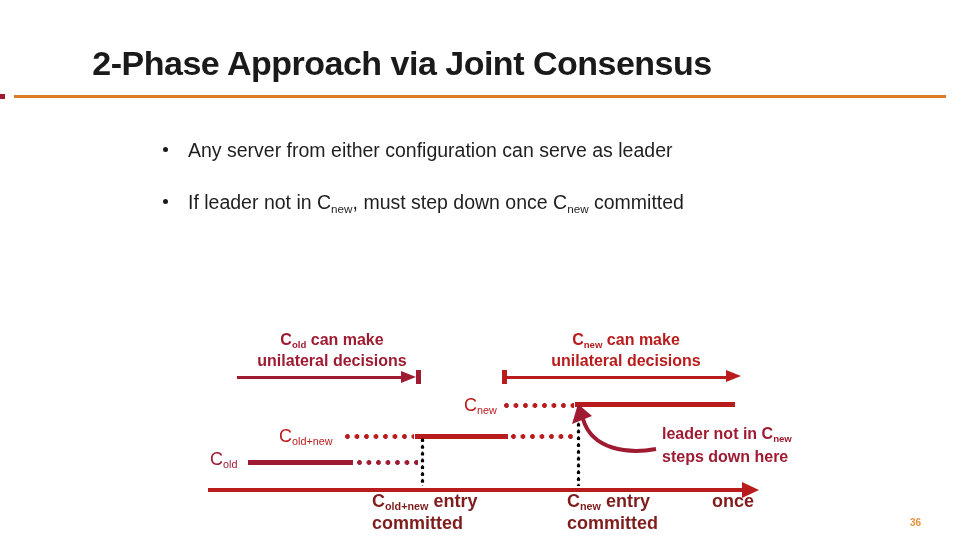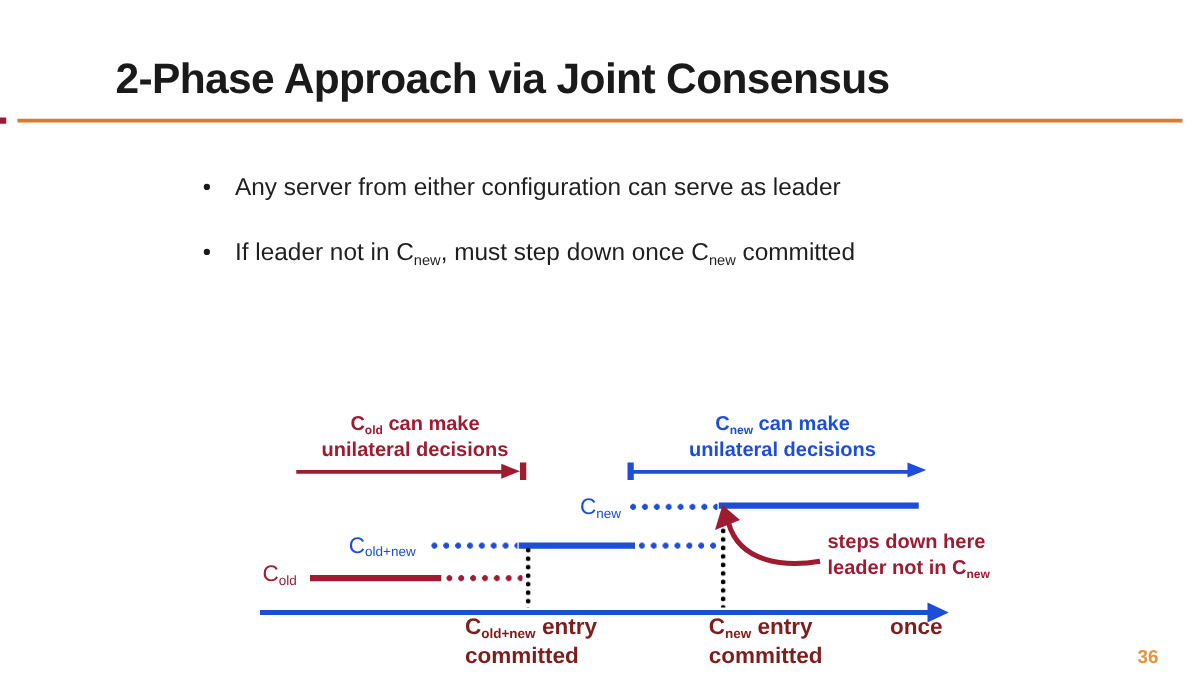--- a/index.html
+++ b/index.html
@@ -16,33 +16,33 @@
   .rule-square{left:0;top:94px;width:5px;height:5px;background:var(--maroon);}
   .rule-line{left:14px;top:95px;width:932px;height:3px;background:var(--orange);}
   
   .bullet{left:163px;display:flex;align-items:flex-start;}
   .bullet-dot{width:5px;height:5px;border-radius:50%;background:#1a1a1a;margin:8px 20px 0 0;flex:none;}
   .bullet-text{font-size:19.5px;color:#1f1f1f;white-space:nowrap;text-align:right;}
   .sub{font-size:0.6em;position:relative;top:0.3em;}
   
   .callout{width:200px;text-align:center;font-size:16px;font-weight:bold;line-height:19px;white-space:nowrap;}
   .maroon{color:var(--maroon);}
-  .black{color:#1d4ed8;}
+  .black{color:#b91c1c;}
   .rowlabel{font-size:18px;white-space:nowrap;}
   .note{font-size:16px;font-weight:bold;line-height:21px;color:var(--maroon);white-space:nowrap;}
   .ticklabel{font-size:18px;font-weight:bold;line-height:19.5px;color:#7f1d1d;white-space:nowrap;}
   
   .hline{height:5px;background:currentColor;}
   .thinline{height:3.5px;background:currentColor;}
   .endbar{width:4.5px;height:14px;background:currentColor;}
   .hdots{height:5px;background-image:radial-gradient(circle at 2.5px 50%, currentColor 2.15px, transparent 2.6px);background-size:9.5px 5px;background-repeat:repeat-x;}
   .vdots{width:5px;background-image:radial-gradient(circle at 50% 2.2px, #000 1.7px, transparent 2.1px);background-size:5px 6.8px;background-repeat:repeat-y;}
   .tri-right{width:0;height:0;border-top:6.5px solid transparent;border-bottom:6.5px solid transparent;border-left:15px solid;}
   .tri-right-big{width:0;height:0;border-top:8px solid transparent;border-bottom:8px solid transparent;border-left:17px solid;}
-  .pagenum{font-size:15px;font-weight:bold;color:var(--pageorange);}
+  .pagenum{font-size:10px;font-weight:bold;color:var(--pageorange);}
 </style>
 </head>
 <body>
 
 <div class="slide">
 
   <div class="abs title">2-Phase Approach via Joint Consensus</div>
   <div class="abs rule-square"></div>
   <div class="abs rule-line"></div>
 
@@ -86,22 +86,22 @@
 
   <div class="abs vdots" style="left:419.5px;top:438px;height:48px;"></div>
   <div class="abs vdots" style="left:575.5px;top:409px;height:77px;"></div>
 
   <svg class="abs" style="left:570px;top:402px;" width="95" height="54" viewBox="0 0 95 54">
     <path d="M 86,47 C 58,52 22,48 13,17" fill="none" stroke="#9e1b32" stroke-width="4"></path>
     <polygon points="8,2 2,22 22,14" fill="#9e1b32"></polygon>
   </svg>
 
   <div class="abs note" style="left:662px;top:423px;">
+    <div><span>leader not in C</span><span class="sub">new</span></div>
     <div><span>steps down here</span></div>
-    <div><span>leader not in C</span><span class="sub">new</span></div>
   </div>
 
   <div class="abs thinline black" style="left:208px;top:488px;width:538px;"></div>
   <div class="abs tri-right-big black" style="left:742px;top:481.7px;"></div>
 
   <div class="abs ticklabel" style="left:372px;top:492px;">
     <div><span>C</span><span class="sub">old+new</span><span> entry</span></div>
     <div><span>committed</span></div>
   </div>
   <div class="abs ticklabel" style="left:567px;top:492px;">

